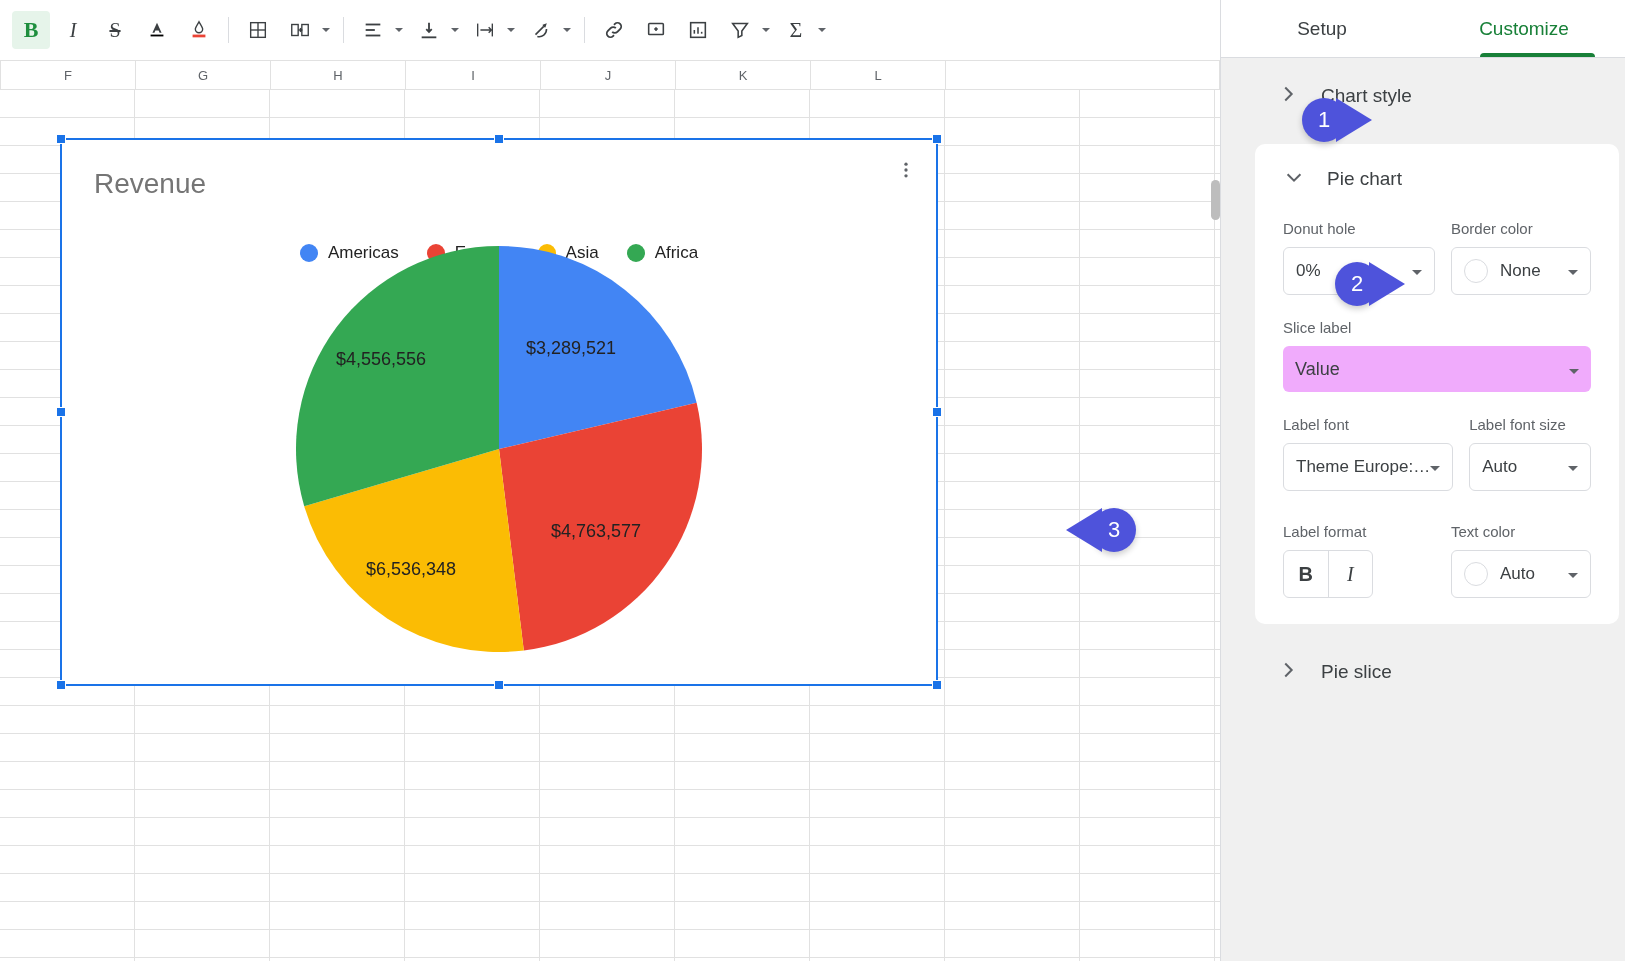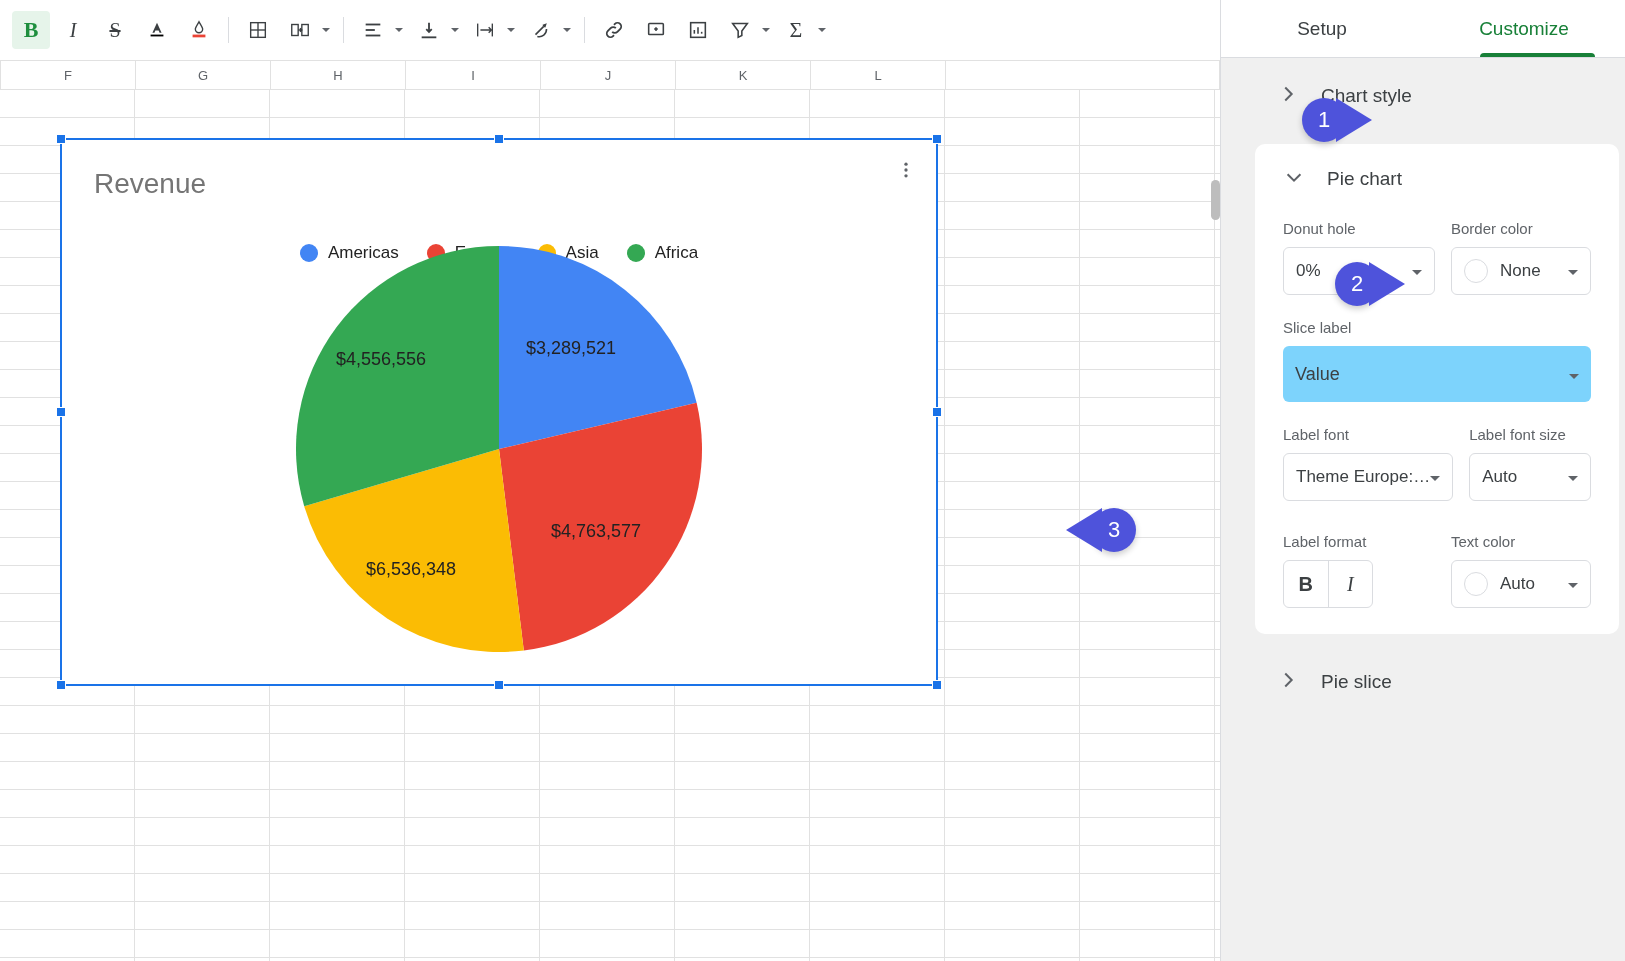--- a/index.html
+++ b/index.html
@@ -64,21 +64,21 @@
     .sec-header .chev { color: #5f6368; }
     .sec-header .chev svg { width: 22px; height: 22px; }
     .sec-header .lbl { font-size: 19px; color: #3c4043; }
     .section.collapsed .sec-header { height: 76px; }
 
     .sec-body { padding: 0 28px 26px 28px; }
     .form-row { display: flex; gap: 16px; margin-top: 6px; }
     .form-col { flex: 1; }
     .form-label { font-size: 15px; color: #5f6368; margin-bottom: 10px; display: block; }
     .sel { height: 48px; border: 1px solid #dadce0; border-radius: 6px; display: flex; align-items: center; padding: 0 12px; font-size: 17px; color: #3c4043; cursor: pointer; position: relative; background: #fff; }
-    .sel.big { font-size: 18px; height: 56px; border: none; background: #7dd3fc; border-radius: 6px; }
+    .sel.big { font-size: 18px; height: 46px; border: none; background: #f0abfc; border-radius: 6px; }
     .sel .arrow { margin-left: auto; color: #5f6368; }
     .sel .swatch { width: 24px; height: 24px; border-radius: 50%; background: #fff; border: 1px solid #dadce0; margin-right: 12px; }
 
     .toggle-group { display: flex; border: 1px solid #dadce0; border-radius: 6px; overflow: hidden; height: 48px; width: 90px; }
     .toggle-btn { flex: 1; display: flex; align-items: center; justify-content: center; font-size: 20px; font-weight: 700; color: #3c4043; cursor: pointer; }
     .toggle-btn:last-child { font-style: italic; font-family: Georgia, serif; font-weight: 500; }
     .toggle-btn + .toggle-btn { border-left: 1px solid #dadce0; }
 
     
     .callout { position: absolute; z-index: 50; }

